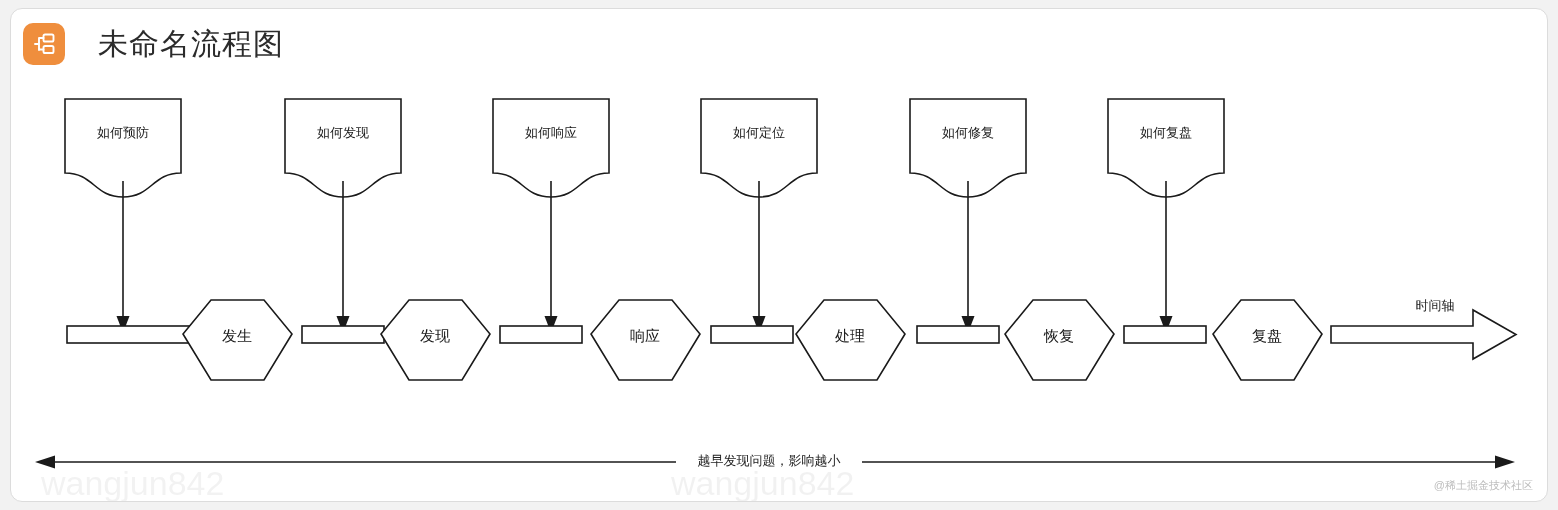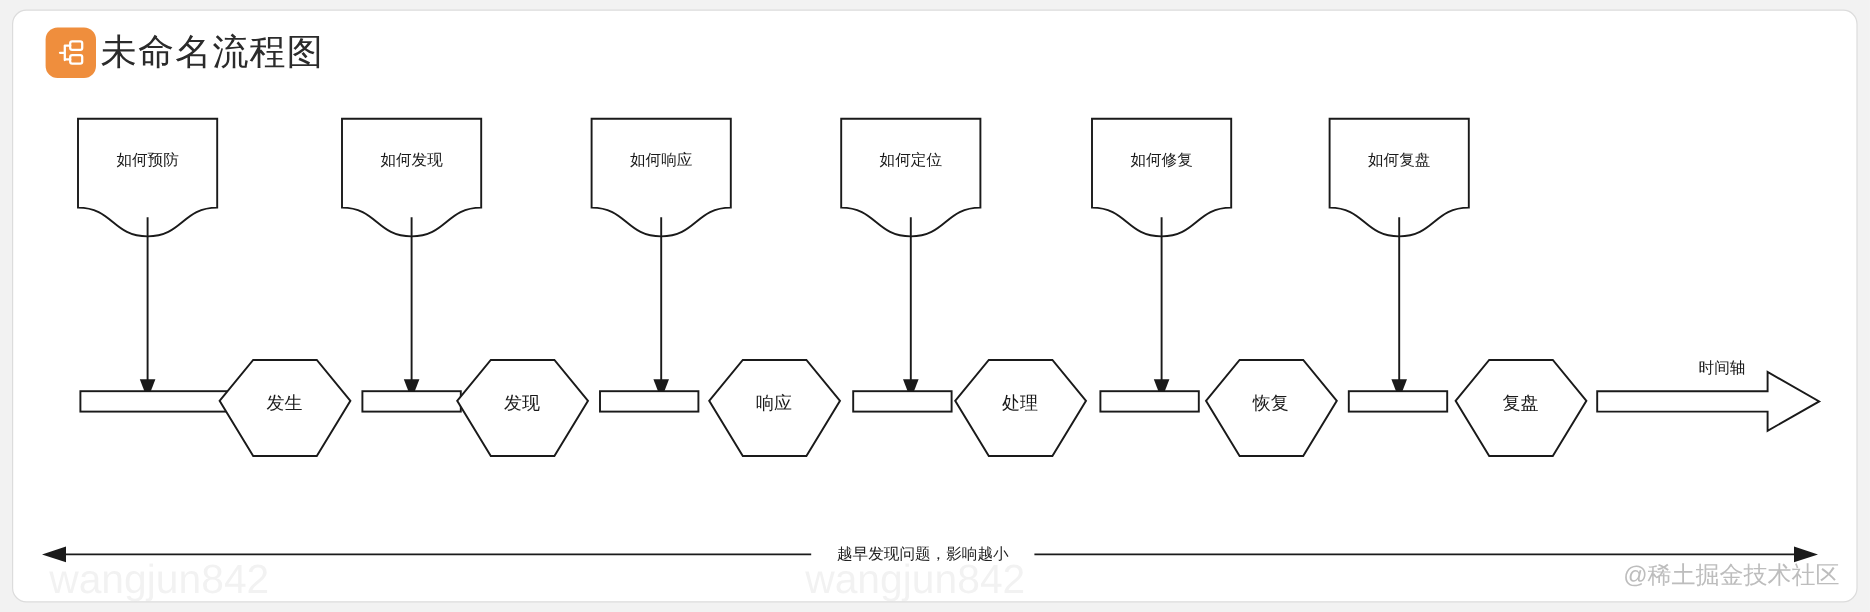--- a/index.html
+++ b/index.html
@@ -29,25 +29,25 @@
     background: #ffffff;
     border: 1px solid #dcdcdc;
     border-radius: 12px;
     box-sizing: border-box;
     overflow: hidden;
   }
 
   
   #doc-header {
     position: absolute;
-    left: 27px;
+    left: 12px;
     top: 14px;
     display: flex;
     align-items: center;
-    gap: 4px;
+    gap: 33px;
   }
 
   #app-icon {
     width: 42px;
     height: 42px;
     border-radius: 10px;
     background: #ef8e3d;
     display: flex;
     align-items: center;
     justify-content: center;
@@ -147,21 +147,21 @@
     user-select: none;
   }
 
   #watermark-left  { left: 30px;  top: 455px; }
   #watermark-mid   { left: 660px; top: 455px; }
 
   #site-watermark {
     position: absolute;
     right: 14px;
     bottom: 8px;
-    font-size: 20px;
+    font-size: 11px;
     color: #bdbdbd;
     font-family: "Liberation Sans", "DejaVu Sans", sans-serif;
     white-space: nowrap;
     user-select: none;
   }
 </style>
 </head>
 <body>
 
 <div id="root">

